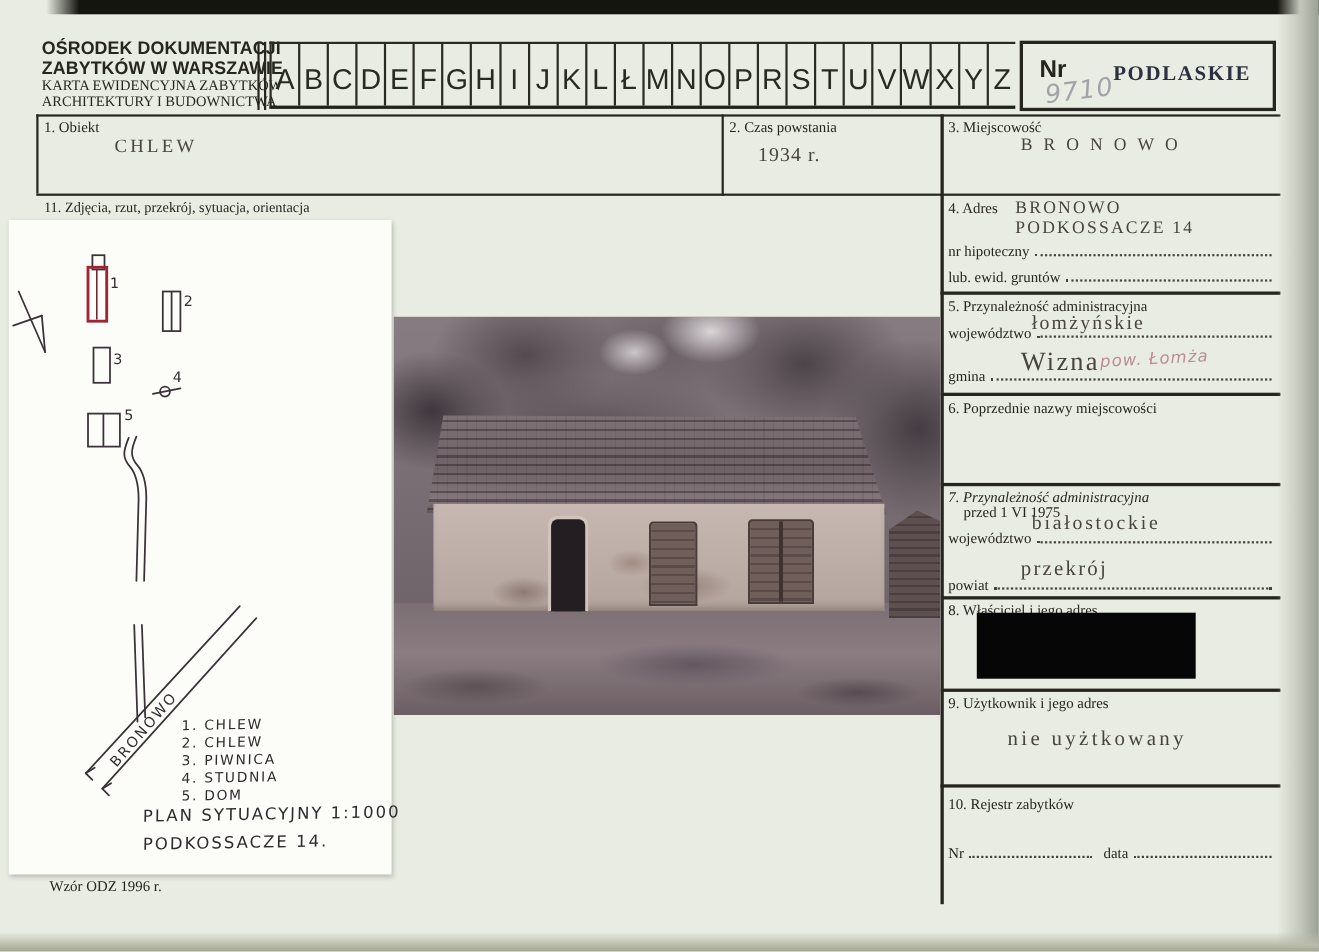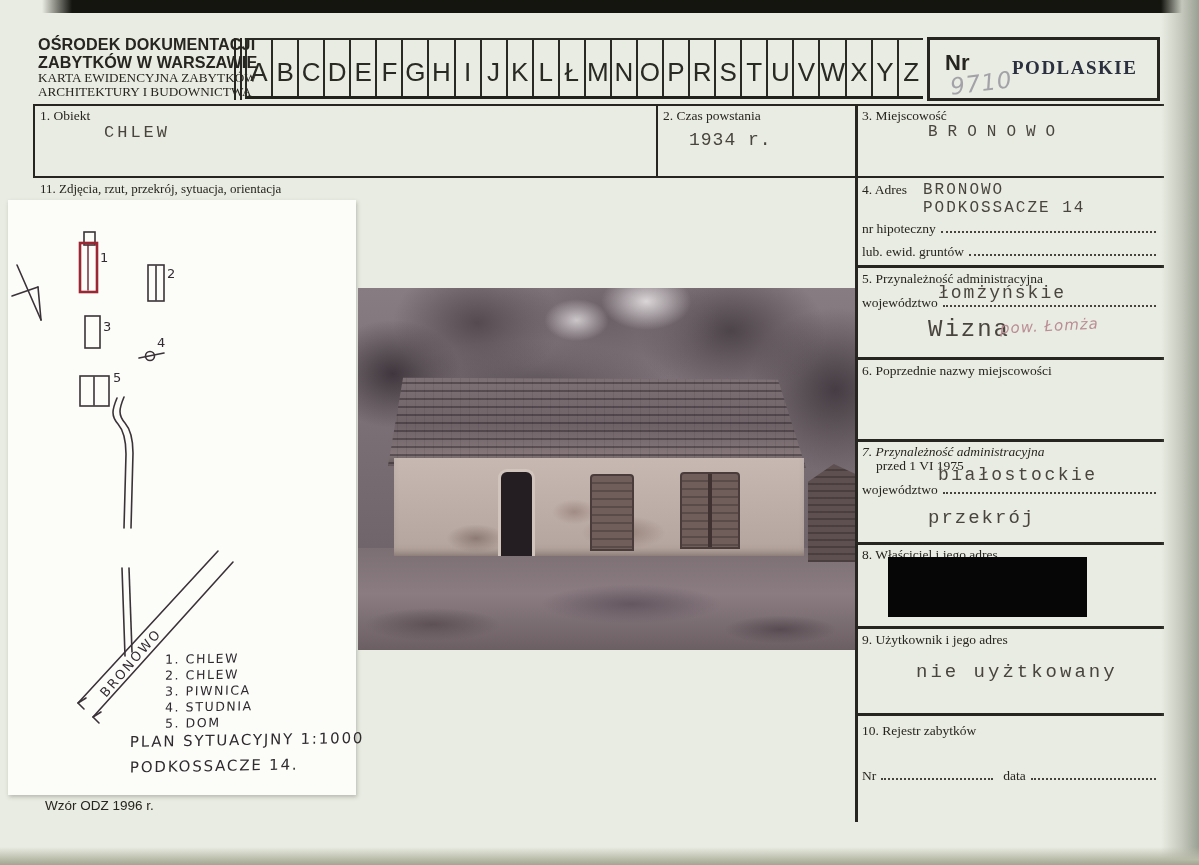--- a/index.html
+++ b/index.html
@@ -31,30 +31,30 @@
   .nr-label{position:absolute;left:15px;top:10px;font-family:"Liberation Sans",sans-serif;
     font-weight:bold;font-size:22px;color:#26251f;}
   .nr-hand{position:absolute;left:20px;top:30px;font-family:"DejaVu Sans",sans-serif;
     font-style:italic;font-size:23px;color:#a3a2a8;transform:rotate(-7deg);letter-spacing:1px;}
   .stamp{position:absolute;left:82px;top:17px;font-family:"Liberation Serif",serif;
     font-weight:bold;font-size:19px;letter-spacing:1.5px;color:#2b3040;}
   
   .hl,.vl{position:absolute;background:#26251f;}
   
   .lbl{position:absolute;font-family:"Liberation Serif",serif;font-size:13.5px;color:#26251f;white-space:nowrap;}
-  .typed{position:absolute;font-family:Liberation Mono, monospace;
+  .typed{position:absolute;font-family:Liberation Serif, serif;
     color:#49453e;white-space:nowrap;}
   .dotrow{position:absolute;display:flex;align-items:flex-end;height:22px;
     font-family:"Liberation Serif",serif;font-size:13.5px;color:#26251f;}
   .dots{flex:1;border-bottom:2px dotted #45433c;margin:0 2px 4px 5px;height:1px;}
   .dots.fixed{flex:0 0 112px;}
   .pencil-note{position:absolute;font-family:"DejaVu Sans",sans-serif;font-style:italic;
     font-size:15px;color:#bb8d95;transform:rotate(-3deg);letter-spacing:1px;white-space:nowrap;}
   .redact{position:absolute;left:888px;top:557px;width:199px;height:60px;background:#060606;}
-  .footer-note{position:absolute;left:45px;top:798px;font-size:13.5px;font-family:Liberation Sans, sans-serif;}
+  .footer-note{position:absolute;left:45px;top:798px;font-size:13.5px;font-family:Liberation Serif, serif;}
   
   .paper{position:absolute;left:8px;top:200px;width:348px;height:595px;background:#fcfcf9;
     box-shadow:1px 2px 4px rgba(40,40,30,.25);}
   .hand{font-family:"DejaVu Sans",sans-serif;color:#2e2a2e;letter-spacing:1.8px;transform:skewX(-2deg) rotate(-1deg);}
   .legend{position:absolute;left:157px;top:451px;display:flex;flex-direction:column;gap:1px;}
   .legend-line{font-size:12.5px;line-height:15px;font-family:"DejaVu Sans",sans-serif;
     color:#2e2a2e;letter-spacing:1.6px;transform:skewX(-2deg) rotate(-1deg);white-space:nowrap;}
   .cap{position:absolute;font-size:15px;letter-spacing:1.8px;white-space:nowrap;}
   .cap1{left:122px;top:531px;} .cap2{left:122px;top:557px;}
   .plan-svg{position:absolute;left:0;top:0;}
@@ -190,31 +190,39 @@
   </div>
 
   <div class="lbl" style="left:862px;top:271px;">5. Przynależność administracyjna</div>
   <div class="typed" style="left:938px;top:283px;font-size:18px;letter-spacing:2px;">łomżyńskie</div>
   <div class="dotrow" style="left:862px;top:289px;width:296px;">
     <span>województwo</span>
       <span class="dots"></span>
   </div>
   <div class="typed" style="left:928px;top:316px;font-size:24px;letter-spacing:2px;">Wizna</div>
   <div class="pencil-note" style="left:1000px;top:317px;">pow. Łomża</div>
+  <div class="dotrow" style="left:862px;top:328px;width:296px;">
+    <span>gmina</span>
+      <span class="dots"></span>
+  </div>
 
   <div class="lbl" style="left:862px;top:363px;">6. Poprzednie nazwy miejscowości</div>
 
   <div class="lbl" style="left:862px;top:444px;font-style:italic;">7. Przynależność administracyjna</div>
   <div class="lbl" style="left:876px;top:458px;">przed 1 VI 1975</div>
   <div class="typed" style="left:938px;top:465px;font-size:18px;letter-spacing:2.5px;">białostockie</div>
   <div class="dotrow" style="left:862px;top:476px;width:296px;">
     <span>województwo</span>
       <span class="dots"></span>
   </div>
   <div class="typed" style="left:928px;top:507px;font-size:19px;letter-spacing:2px;">przekrój</div>
+  <div class="dotrow" style="left:862px;top:518px;width:296px;">
+    <span>powiat</span>
+      <span class="dots"></span>
+  </div>
 
   <div class="lbl" style="left:862px;top:547px;">8. Właściciel i jego adres</div>
   <div class="redact"></div>
 
   <div class="lbl" style="left:862px;top:632px;">9. Użytkownik i jego adres</div>
   <div class="typed" style="left:916px;top:661px;font-size:19px;letter-spacing:3px;">nie uyżtkowany</div>
 
   <div class="lbl" style="left:862px;top:723px;">10. Rejestr zabytków</div>
   <div class="dotrow" style="left:862px;top:762px;width:296px;">
     <span>Nr</span>

